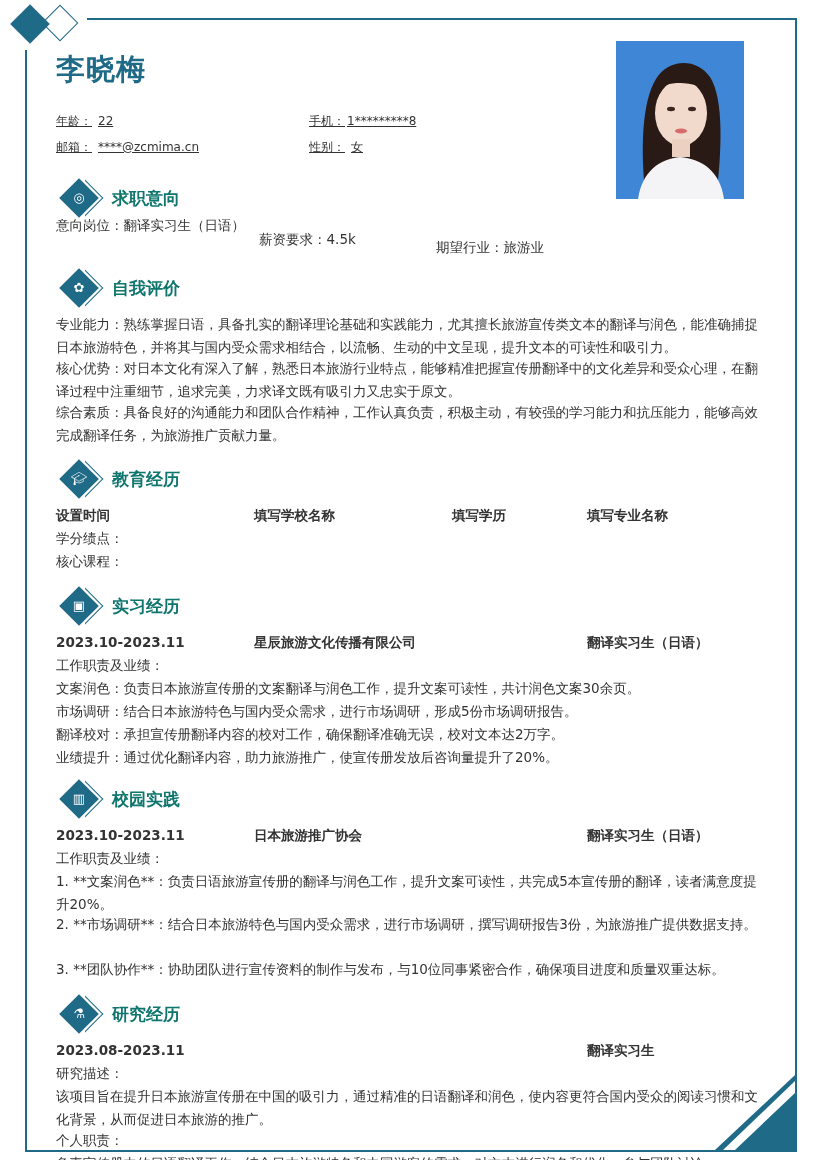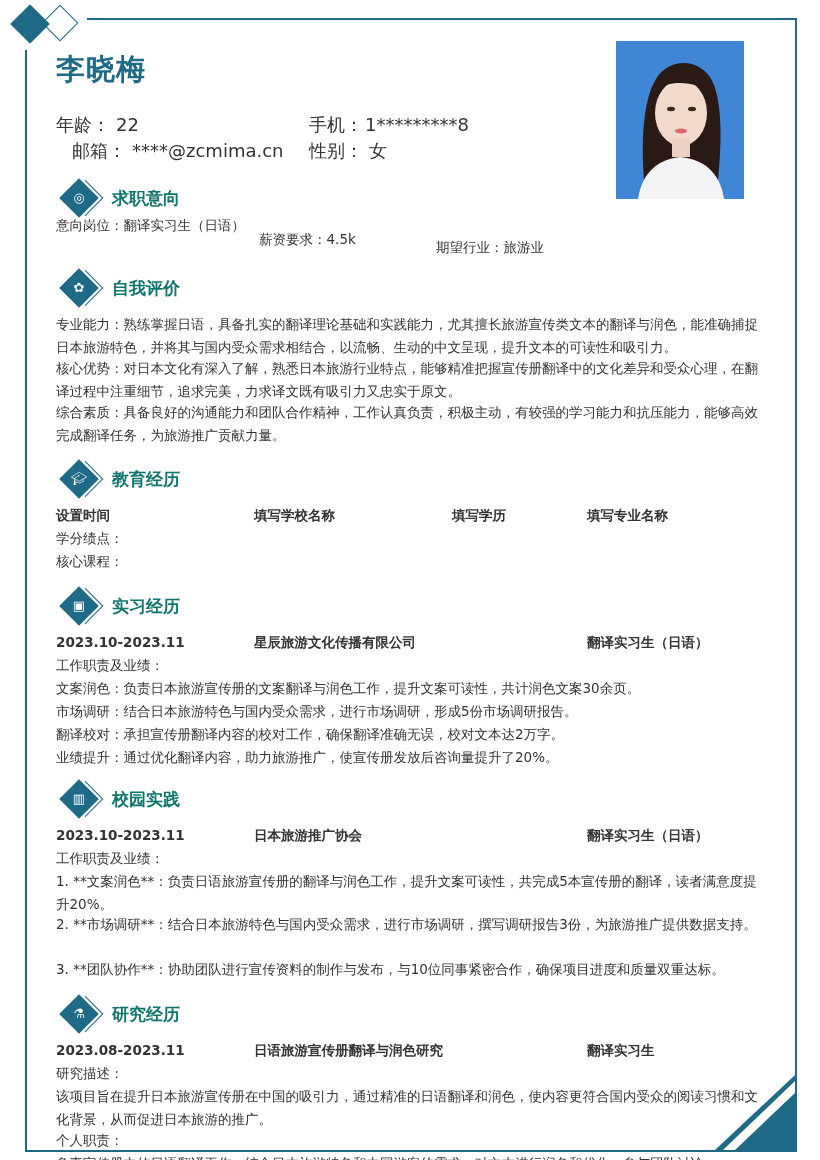--- a/index.html
+++ b/index.html
@@ -6,21 +6,21 @@
   html, body { width: 820px; height: 1160px; overflow: hidden; background: #ffffff; }
   body { font-family: "DejaVu Sans", "Liberation Sans", sans-serif; color: #333333; position: relative; }
   .frame-left { position: absolute; left: 25px; top: 50px; width: 2px; height: 1102px; background: #1f6a87; }
   .frame-top { position: absolute; left: 87px; top: 18px; width: 710px; height: 2px; background: #1f6a87; }
   .frame-right { position: absolute; left: 795px; top: 18px; width: 2px; height: 1134px; background: #1f6a87; }
   .frame-bottom { position: absolute; left: 25px; top: 1150px; width: 772px; height: 2px; background: #1f6a87; }
   .corner-diamond-fill { position: absolute; left: 16px; top: 10px; width: 28px; height: 28px; background: #1f6a87; transform: rotate(45deg); }
   .corner-diamond-outline { position: absolute; left: 47px; top: 10px; width: 26px; height: 26px; border: 1.5px solid #1f6a87; background: #fff; transform: rotate(45deg); }
   .corner-br { position: absolute; left: 715px; top: 1075px; width: 80px; height: 75px; }
   .name { position: absolute; left: 56px; top: 50px; font-size: 29px; font-weight: bold; color: #1f6a87; letter-spacing: 1px; }
-  .info { position: absolute; font-size: 18px; color: #333; }
+  .info { position: absolute; font-size: 12px; color: #333; text-decoration: underline; }
   .info .k { color: #333; }
   .photo { position: absolute; left: 616px; top: 41px; width: 128px; height: 158px; background: #3f86d6; overflow: hidden; }
   .sec-head { position: absolute; left: 60px; height: 40px; display: flex; align-items: center; }
   .sec-icon { position: relative; width: 48px; height: 40px; }
   .sec-icon .d1 { position: absolute; left: 5px; top: 6px; width: 28px; height: 28px; background: #1f6a87; transform: rotate(45deg); }
   .sec-icon .d2 { position: absolute; left: 12px; top: 7px; width: 26px; height: 26px; border: 1.3px solid #1f6a87; border-left-color: transparent; border-bottom-color: transparent; transform: rotate(45deg); }
   .sec-icon .glyph { position: absolute; left: 8px; top: 9px; width: 22px; height: 22px; color: #fff; font-size: 13px; line-height: 22px; text-align: center; }
   .sec-title { font-size: 17px; font-weight: bold; color: #0f766e; margin-left: 4px; }
   .line { position: absolute; left: 56px; font-size: 13.5px; line-height: 23px; color: #333; white-space: nowrap; }
   .para { position: absolute; left: 56px; width: 712px; font-size: 13.5px; line-height: 23px; color: #333; }
@@ -42,21 +42,21 @@
 </svg>
 
 <div class="name">李晓梅</div>
 
 <div class="info" style="left:56px;top:113px;">
   <span class="k">年龄：</span><span style="margin-left:6px;">22</span>
 </div>
 <div class="info" style="left:309px;top:113px;">
   <span class="k">手机：</span><span style="margin-left:2px;">1*********8</span>
 </div>
-<div class="info" style="left:72px;top:139px;">
+<div class="info" style="left:56px;top:139px;">
   <span class="k">邮箱：</span><span style="margin-left:6px;">****@zcmima.cn</span>
 </div>
 <div class="info" style="left:309px;top:139px;">
   <span class="k">性别：</span><span style="margin-left:6px;">女</span>
 </div>
 
 <div class="photo">
   <svg width="128" height="158" viewBox="0 0 128 158">
     <path d="M30,158 C24,110 26,60 40,38 C52,18 80,16 94,36 C108,58 106,110 100,158 Z" fill="#2a1a16"></path>
     <ellipse cx="65" cy="72" rx="26" ry="33" fill="#f1d9cc"></ellipse>
@@ -150,19 +150,18 @@
 <div class="sec-head" style="top:994px;">
   <div class="sec-icon">
     <div class="d2"></div>
       <div class="d1"></div>
     <div class="glyph">⚗</div>
   </div>
   <div class="sec-title">研究经历</div>
 </div>
 <div class="row" style="top:1039px;">
   <span style="left:0;text-align:center;">2023.08-2023.11</span>
-  <span style="left:198px;">日语旅游宣传册翻译与润色研究</span>
   <span style="left:531px;">翻译实习生</span>
 </div>
 <div class="line" style="top:1062px;">研究描述：</div>
 <div class="para" style="top:1085px;">该项目旨在提升日本旅游宣传册在中国的吸引力，通过精准的日语翻译和润色，使内容更符合国内受众的阅读习惯和文化背景，从而促进日本旅游的推广。</div>
 <div class="line" style="top:1129px;">个人职责：</div>
 <div class="line" style="top:1152px;">负责宣传册中的日语翻译工作，结合日本旅游特色和中国游客的需求，对文本进行润色和优化；参与团队讨论</div>
 
 </body></html>

